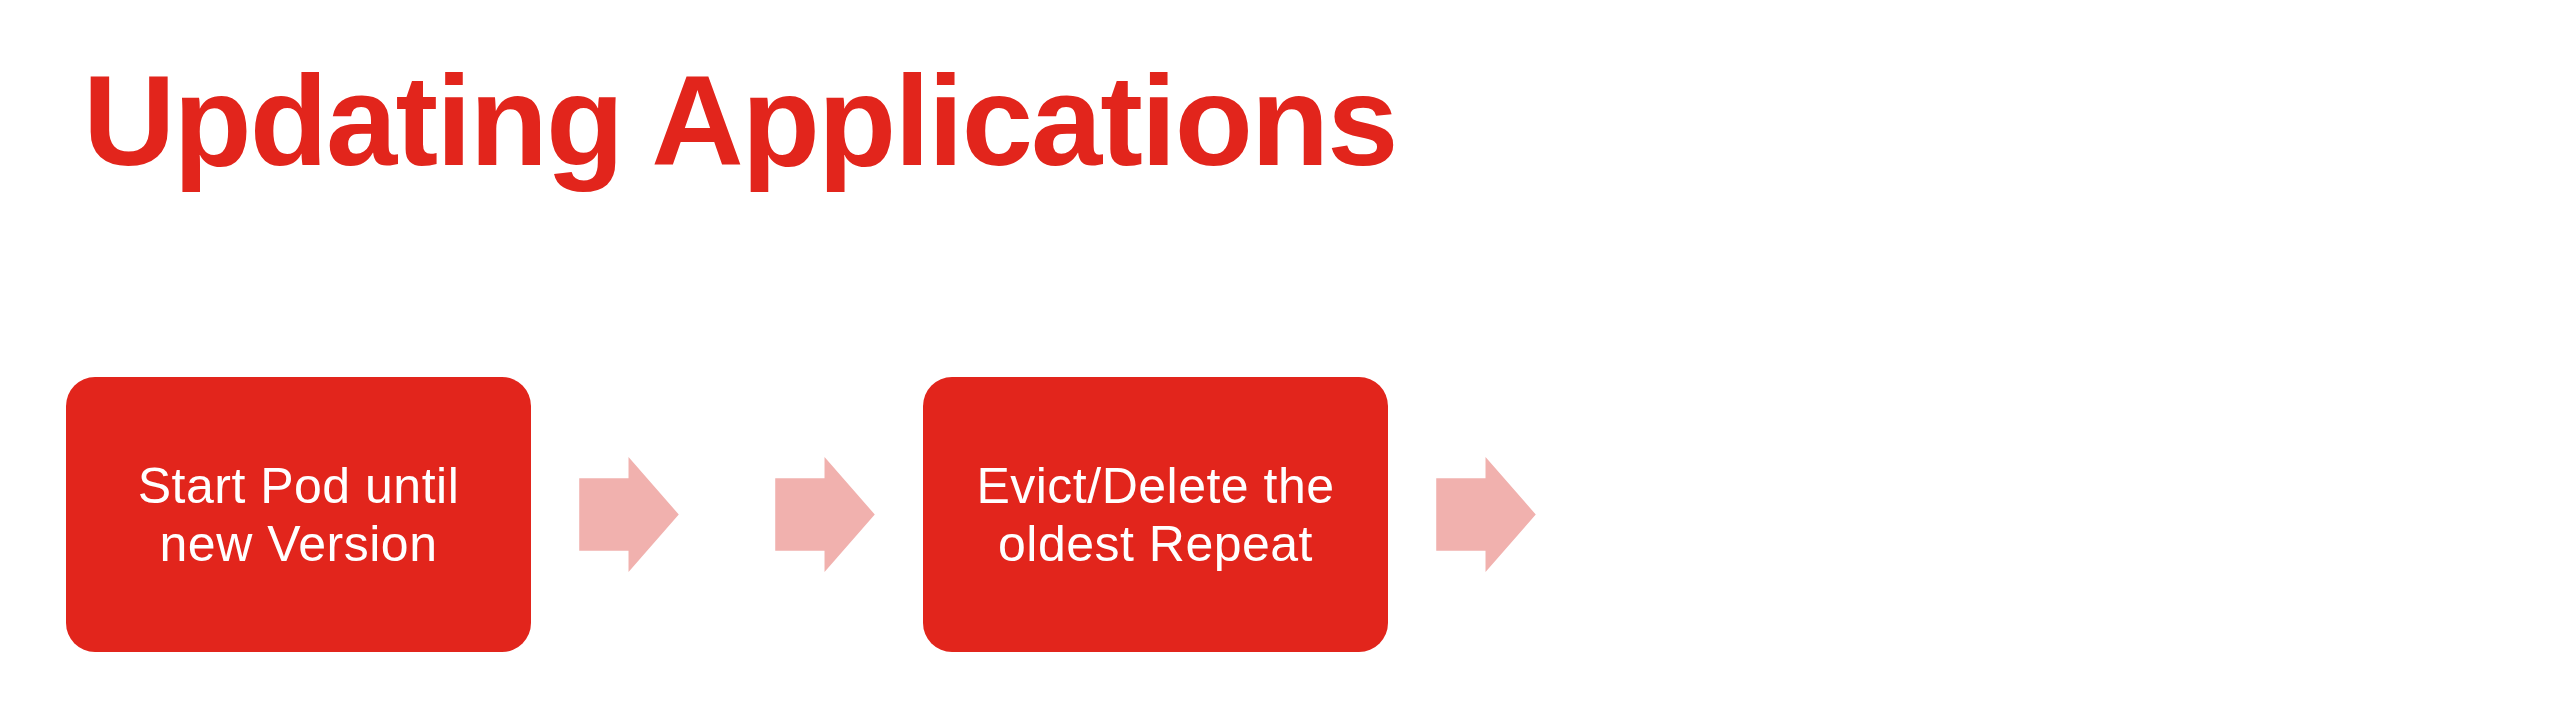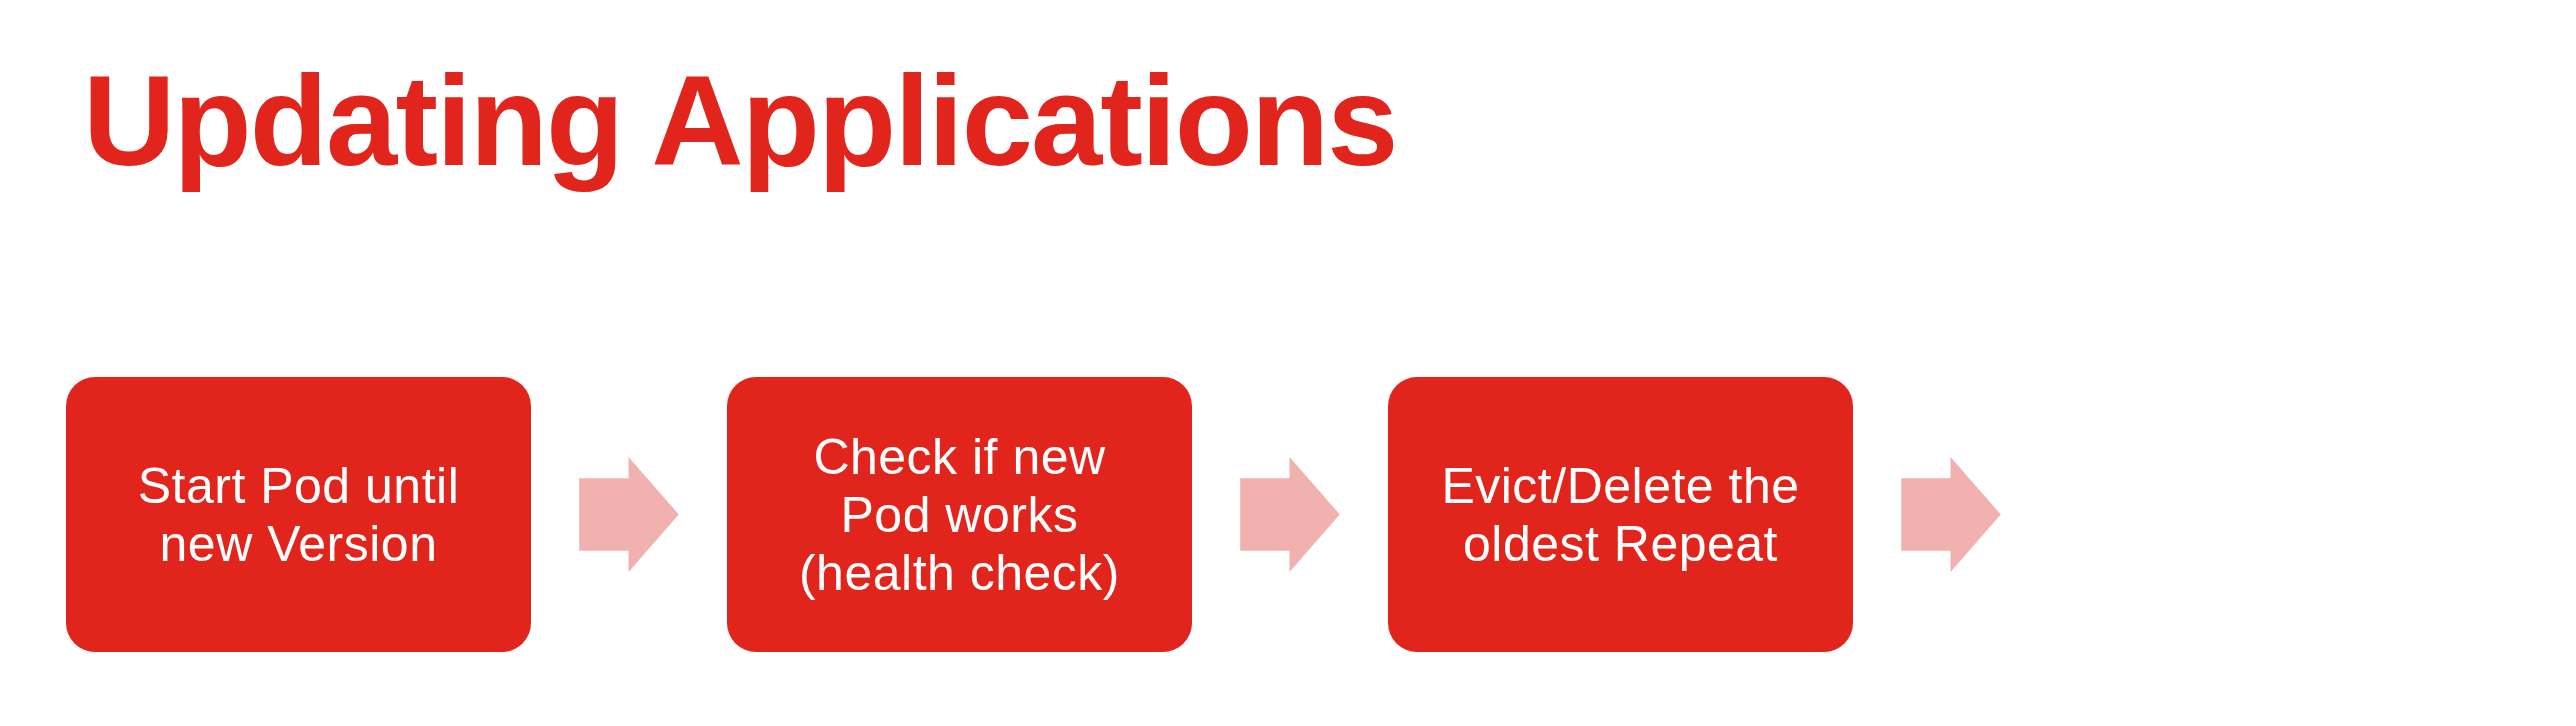--- a/index.html
+++ b/index.html
@@ -90,25 +90,20 @@
       <span class="step-label">Start Pod until
 new Version</span>
     </div>
 
     <div class="connector">
       <svg class="arrow-svg" viewBox="0 0 103 119" xmlns="http://www.w3.org/2000/svg">
         <polygon points="0,22 51,22 51,0 103,59.5 51,119 51,97 0,97"></polygon>
       </svg>
     </div>
 
-    <div class="step">
-      <span class="step-label">Check if new
-Pod works
-(health check)</span>
-    </div>
 
     <div class="connector">
       <svg class="arrow-svg" viewBox="0 0 103 119" xmlns="http://www.w3.org/2000/svg">
         <polygon points="0,22 51,22 51,0 103,59.5 51,119 51,97 0,97"></polygon>
       </svg>
     </div>
 
     <div class="step">
       <span class="step-label">Evict/Delete the
 oldest Repeat</span>

